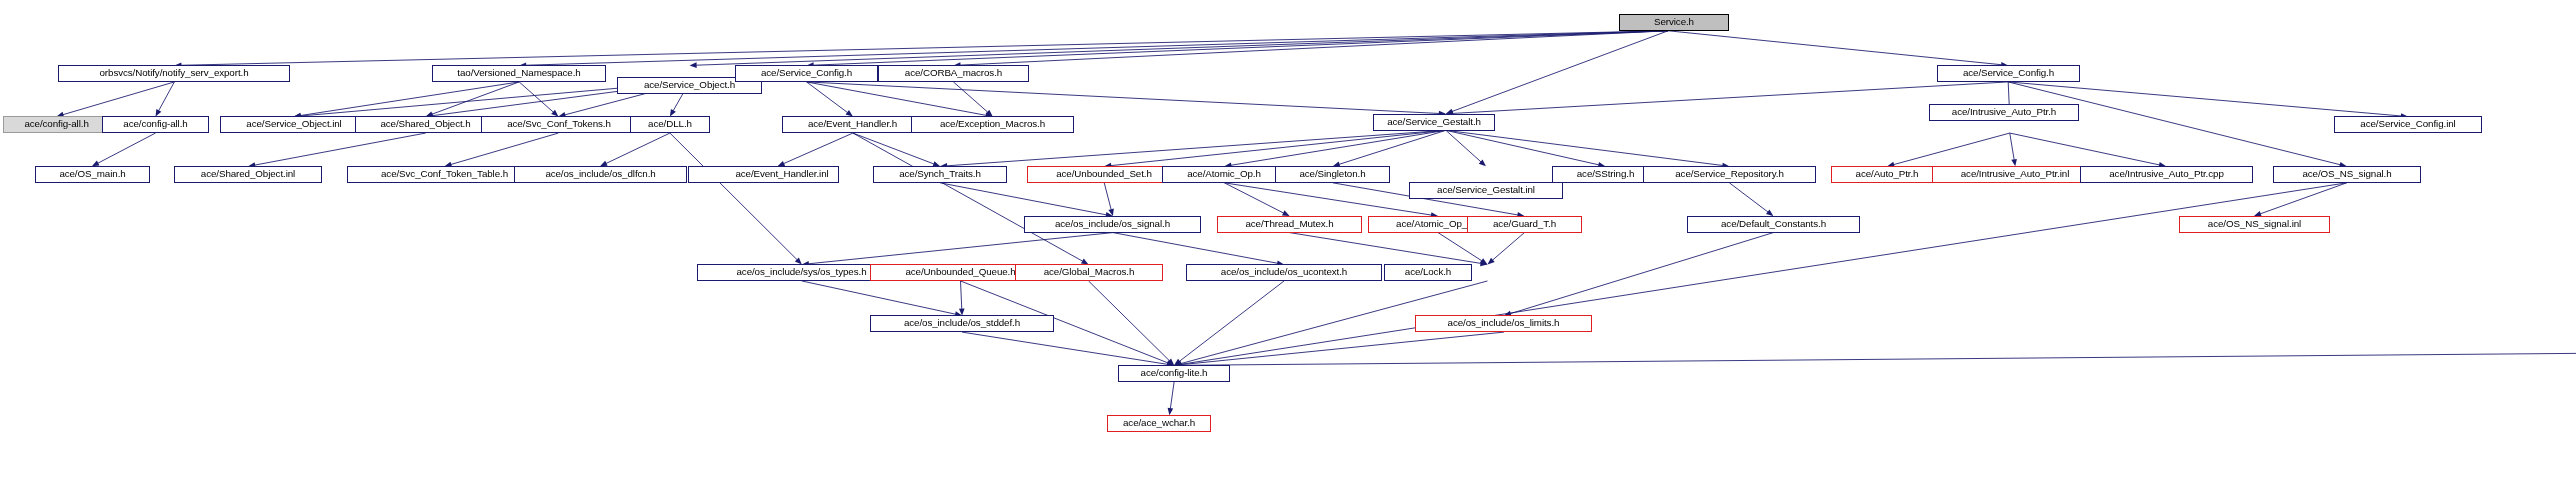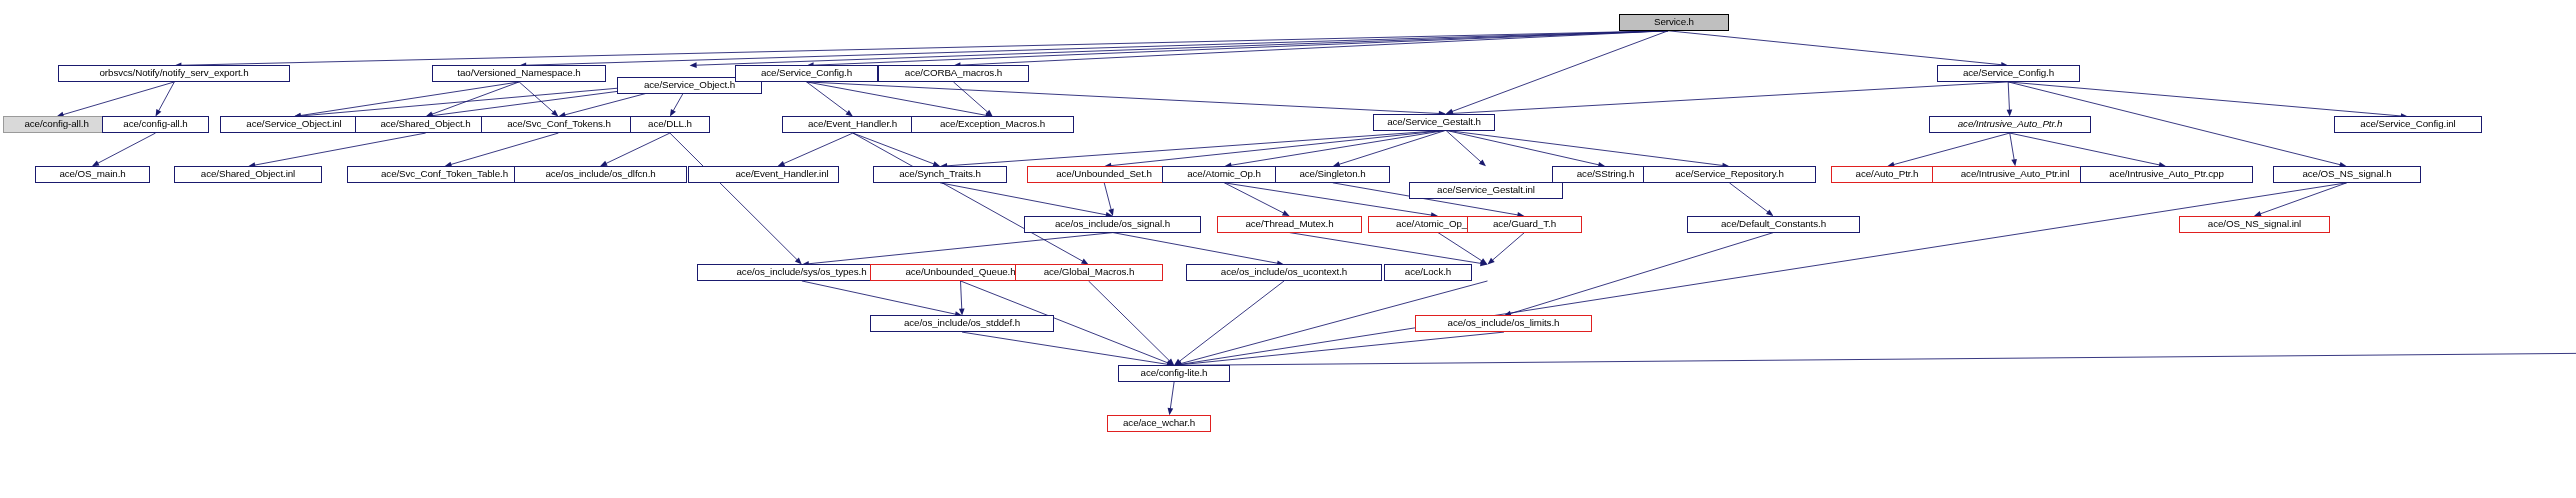--- a/index.html
+++ b/index.html
@@ -211,21 +211,21 @@
     </div>
     <div class="node" style="left: 630px; top: 116px; width: 80px;">
       <span>ace/DLL.h</span>
     </div>
     <div class="node" style="left: 782px; top: 116px; width: 141px;">
       <span>ace/Event_Handler.h</span>
     </div>
     <div class="node" style="left: 911px; top: 116px; width: 163px;">
       <span>ace/Exception_Macros.h</span>
     </div>
-    <div class="node" style="left: 1929px; top: 116px; width: 162px; font-style: italic;">
+    <div class="node" style="left: 1929px; top: 104px; width: 150px;">
       <span>ace/Intrusive_Auto_Ptr.h</span>
     </div>
     <div class="node" style="left: 2334px; top: 116px; width: 148px;">
       <span>ace/Service_Config.inl</span>
     </div>
     <div class="node" style="left: 35px; top: 166px; width: 115px;">
       <span>ace/OS_main.h</span>
     </div>
     <div class="node" style="left: 174px; top: 166px; width: 148px;">
       <span>ace/Shared_Object.inl</span>

